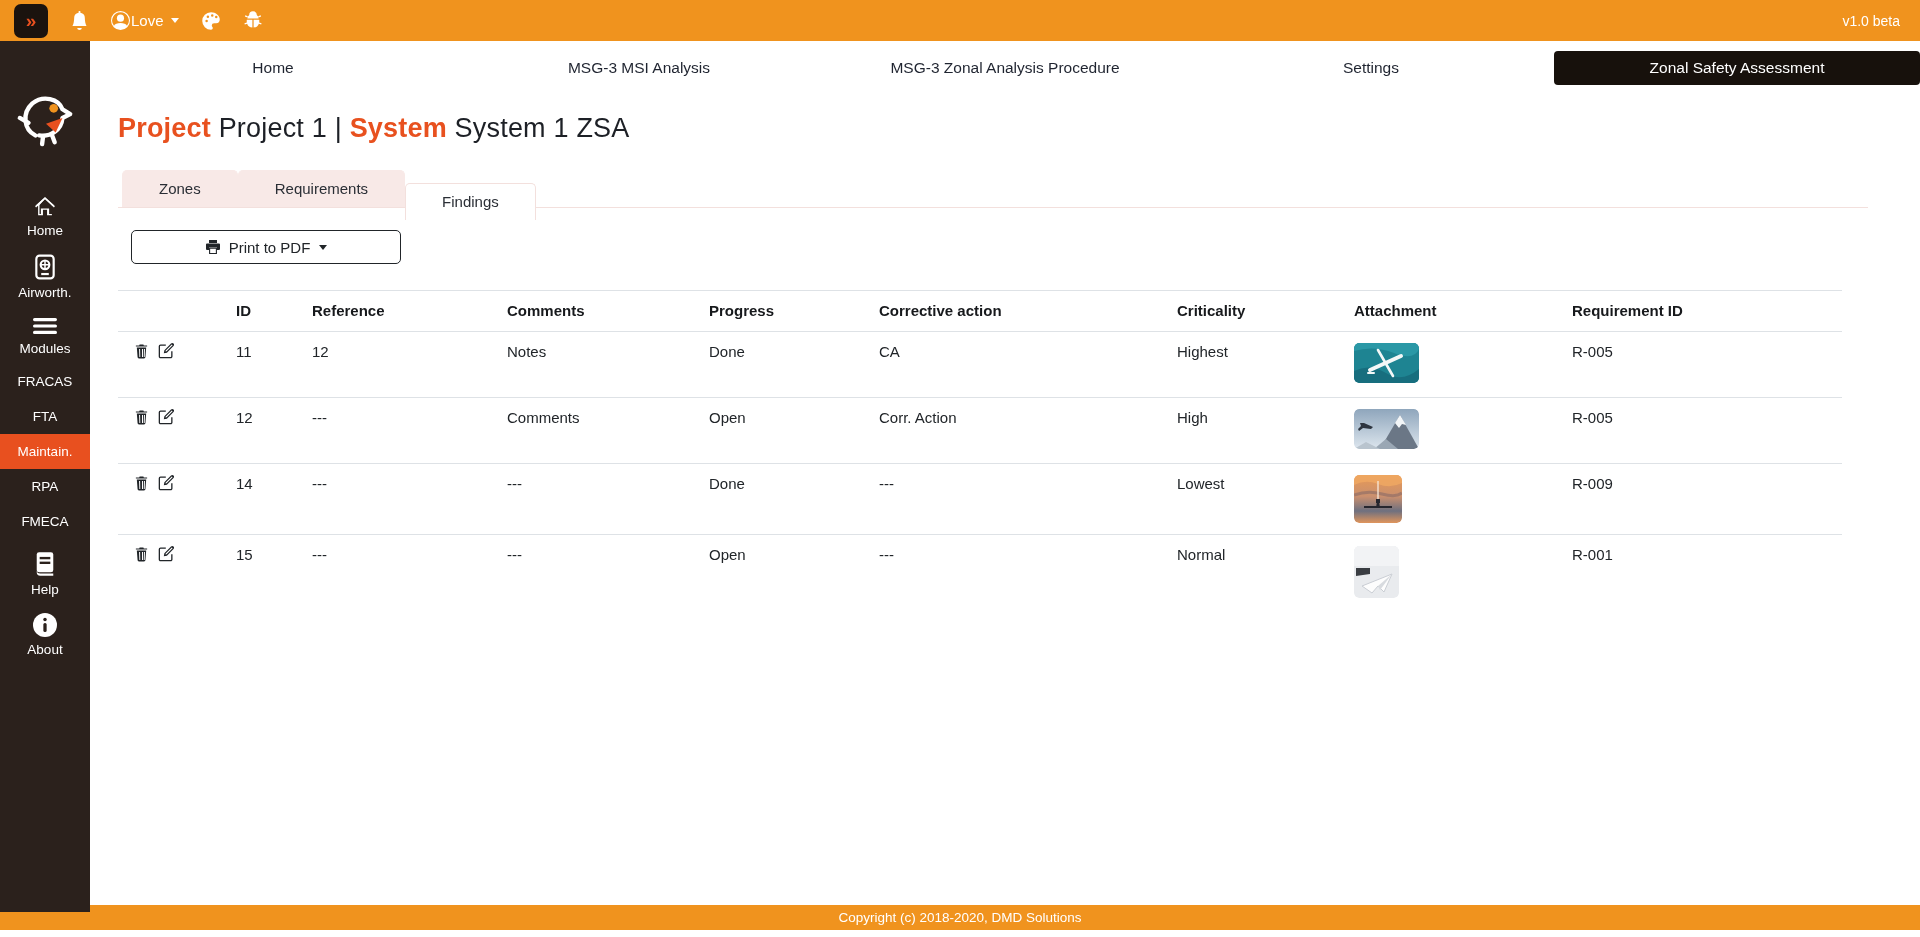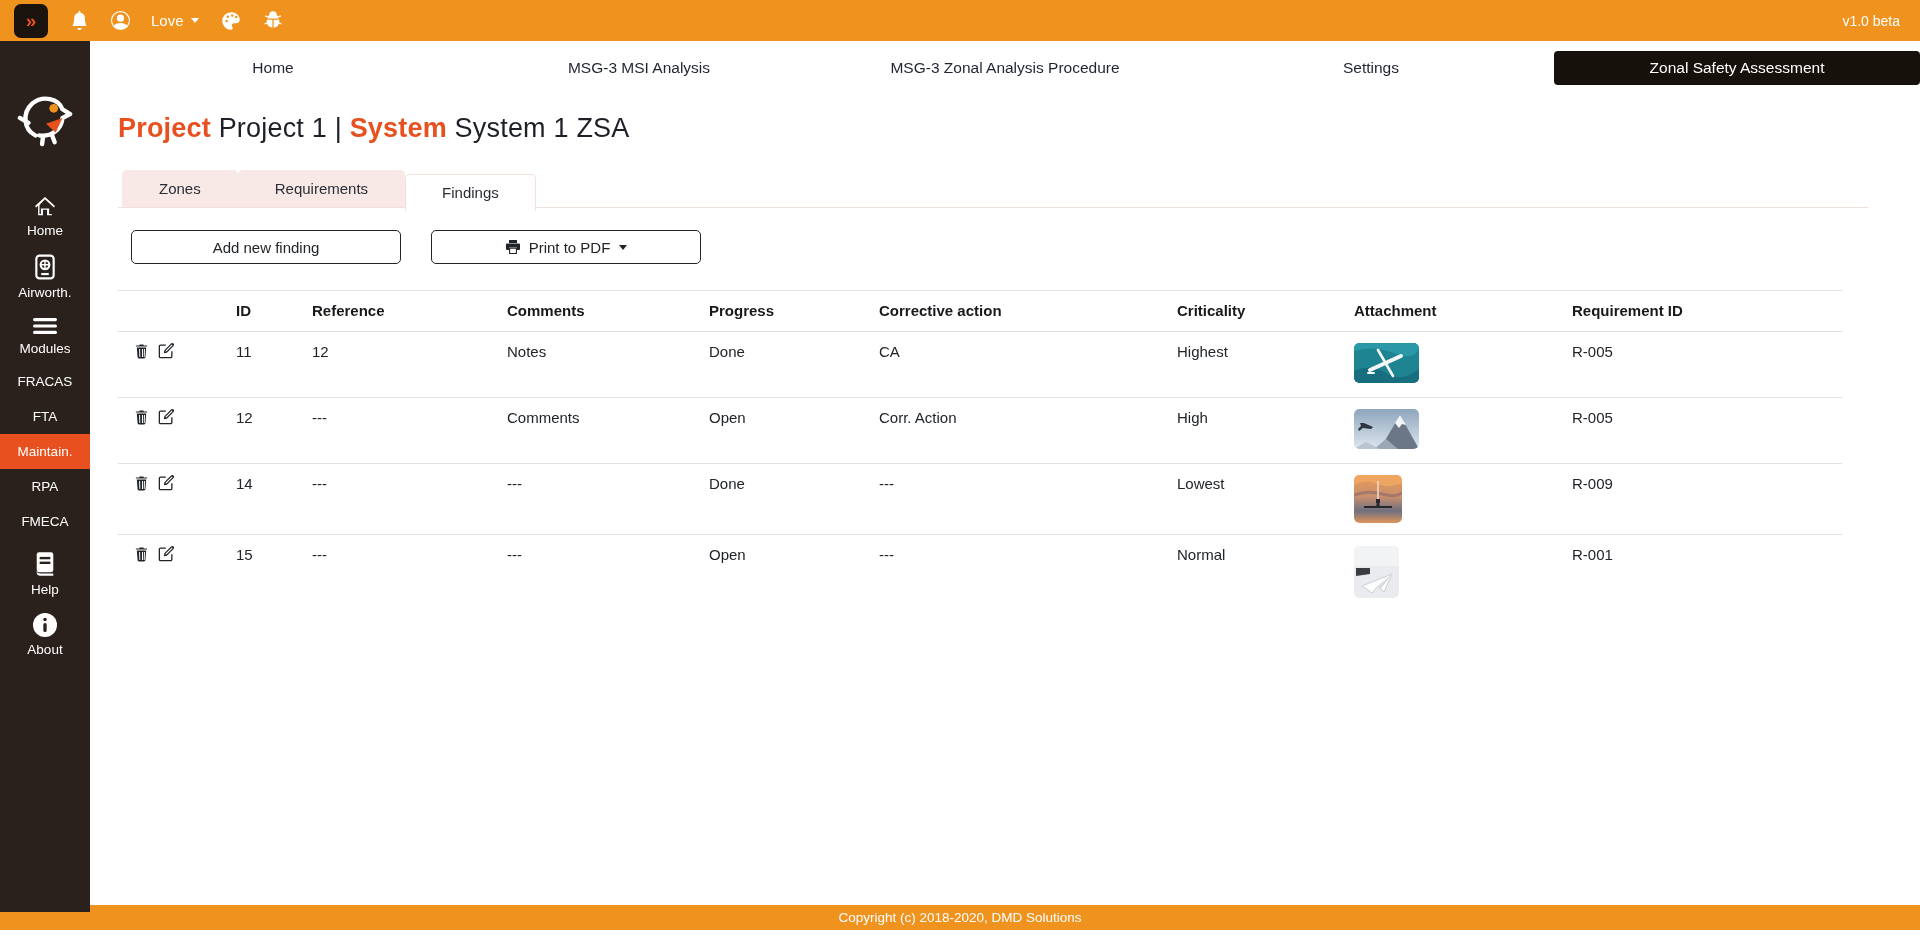--- a/index.html
+++ b/index.html
@@ -6,21 +6,21 @@
   html,body { width:1920px; height:937px; overflow:hidden; }
   body { font-family: "Liberation Sans", sans-serif; background:#fff; color:#212529; position:relative; }
 
   
   .topbar { position:absolute; top:0; left:0; width:1920px; height:41px; background:#F0931E;
             display:flex; align-items:center; padding:0 20px 0 14px; z-index:30; }
   .collapse-btn { width:34px; height:34px; background:#1B130E; border:none; border-radius:7px;
                   color:#E8501F; font-size:19px; font-weight:bold; line-height:32px; text-align:center; cursor:pointer; }
   .tb-icon { margin-left:22px; display:flex; align-items:center; }
   .user-group { display:flex; align-items:center; margin-left:22px; color:#fff; font-size:15px; cursor:pointer; }
-  .user-group .uname { margin-left:21px; }
+  .user-group .uname { margin-left:1px; }
   .caret { display:inline-block; width:0; height:0; border-left:4px solid transparent;
            border-right:4px solid transparent; border-top:5px solid #fff; margin-left:7px; }
   .tb-spacer { flex:1; }
   .version { color:#fff; font-size:14px; }
 
   
   .sidebar { position:absolute; top:41px; left:0; bottom:25px; width:90px; background:#2B211C;
              display:flex; flex-direction:column; align-items:center; z-index:20; }
   .logo { margin:45px 0 36px; }
   .side-item { width:100%; text-align:center; color:#fff; font-size:13.5px; padding:8px 0; cursor:pointer; }
@@ -34,21 +34,21 @@
   .topnav { display:flex; align-items:center; height:46px; padding-top:8px; }
   .topnav-item { flex:1; text-align:center; font-size:15.5px; color:#1f2430; padding:8px 0; cursor:pointer; }
   .topnav-item.active { background:#17110C; color:#fff; border-radius:4px; }
 
   .page-title { margin:26px 0 0 28px; font-size:27px; color:#1d2026; letter-spacing:.2px; }
   .page-title .accent { color:#E8511F; font-weight:bold; }
 
   .sub-tabs { display:flex; margin:26px 52px 0 28px; border-bottom:1px solid #f3e0dd; padding-left:4px; }
   .sub-tab { font-size:15px; color:#2a2e35; padding:9px 36px; background:#f8e9e7; border:1px solid #f8e9e7;
              border-bottom:none; border-radius:5px 5px 0 0; margin-right:0; cursor:pointer; }
-  .sub-tab.active { background:#fff; border-color:#f3e0dd; position:relative; top:4px; padding-bottom:10px; }
+  .sub-tab.active { background:#fff; border-color:#f3e0dd; position:relative; top:13px; padding-bottom:10px; }
 
   .action-row { display:flex; margin:22px 0 0 41px; gap:30px; }
   .btn-outline { display:flex; align-items:center; justify-content:center; width:270px; height:34px;
                  background:#fff; border:1px solid #212529; border-radius:5px; font-size:15px;
                  color:#212529; cursor:pointer; font-family:"Liberation Sans",sans-serif; }
   .btn-outline .b-icon { margin-right:8px; display:flex; }
   .btn-outline .caret-dark { display:inline-block; width:0; height:0; border-left:4px solid transparent;
                  border-right:4px solid transparent; border-top:5px solid #212529; margin-left:9px; }
 
   
@@ -214,23 +214,20 @@
     <span>System 1 ZSA</span>
   </div>
 
   <div class="sub-tabs">
     <div class="sub-tab">Zones</div>
     <div class="sub-tab">Requirements</div>
     <div class="sub-tab active">Findings</div>
   </div>
 
   <div class="action-row">
-    <button class="btn-outline">
-      <span>Add new finding</span>
-    </button>
     <button class="btn-outline">
       <span class="b-icon">
         <svg width="16" height="16" viewBox="0 0 16 16" fill="#212529">
           <path d="M4 1h8v3H4z"></path>
           <path d="M2 4.5h12a1 1 0 0 1 1 1V10a1 1 0 0 1-1 1h-2V8.5H4V11H2a1 1 0 0 1-1-1V5.5a1 1 0 0 1 1-1z"></path>
           <path d="M4.6 9.2h6.8v5.3H4.6z" fill="#fff" stroke="#212529" stroke-width="1.1"></path>
         </svg>
       </span>
       <span>Print to PDF</span>
       <span class="caret-dark"></span>

